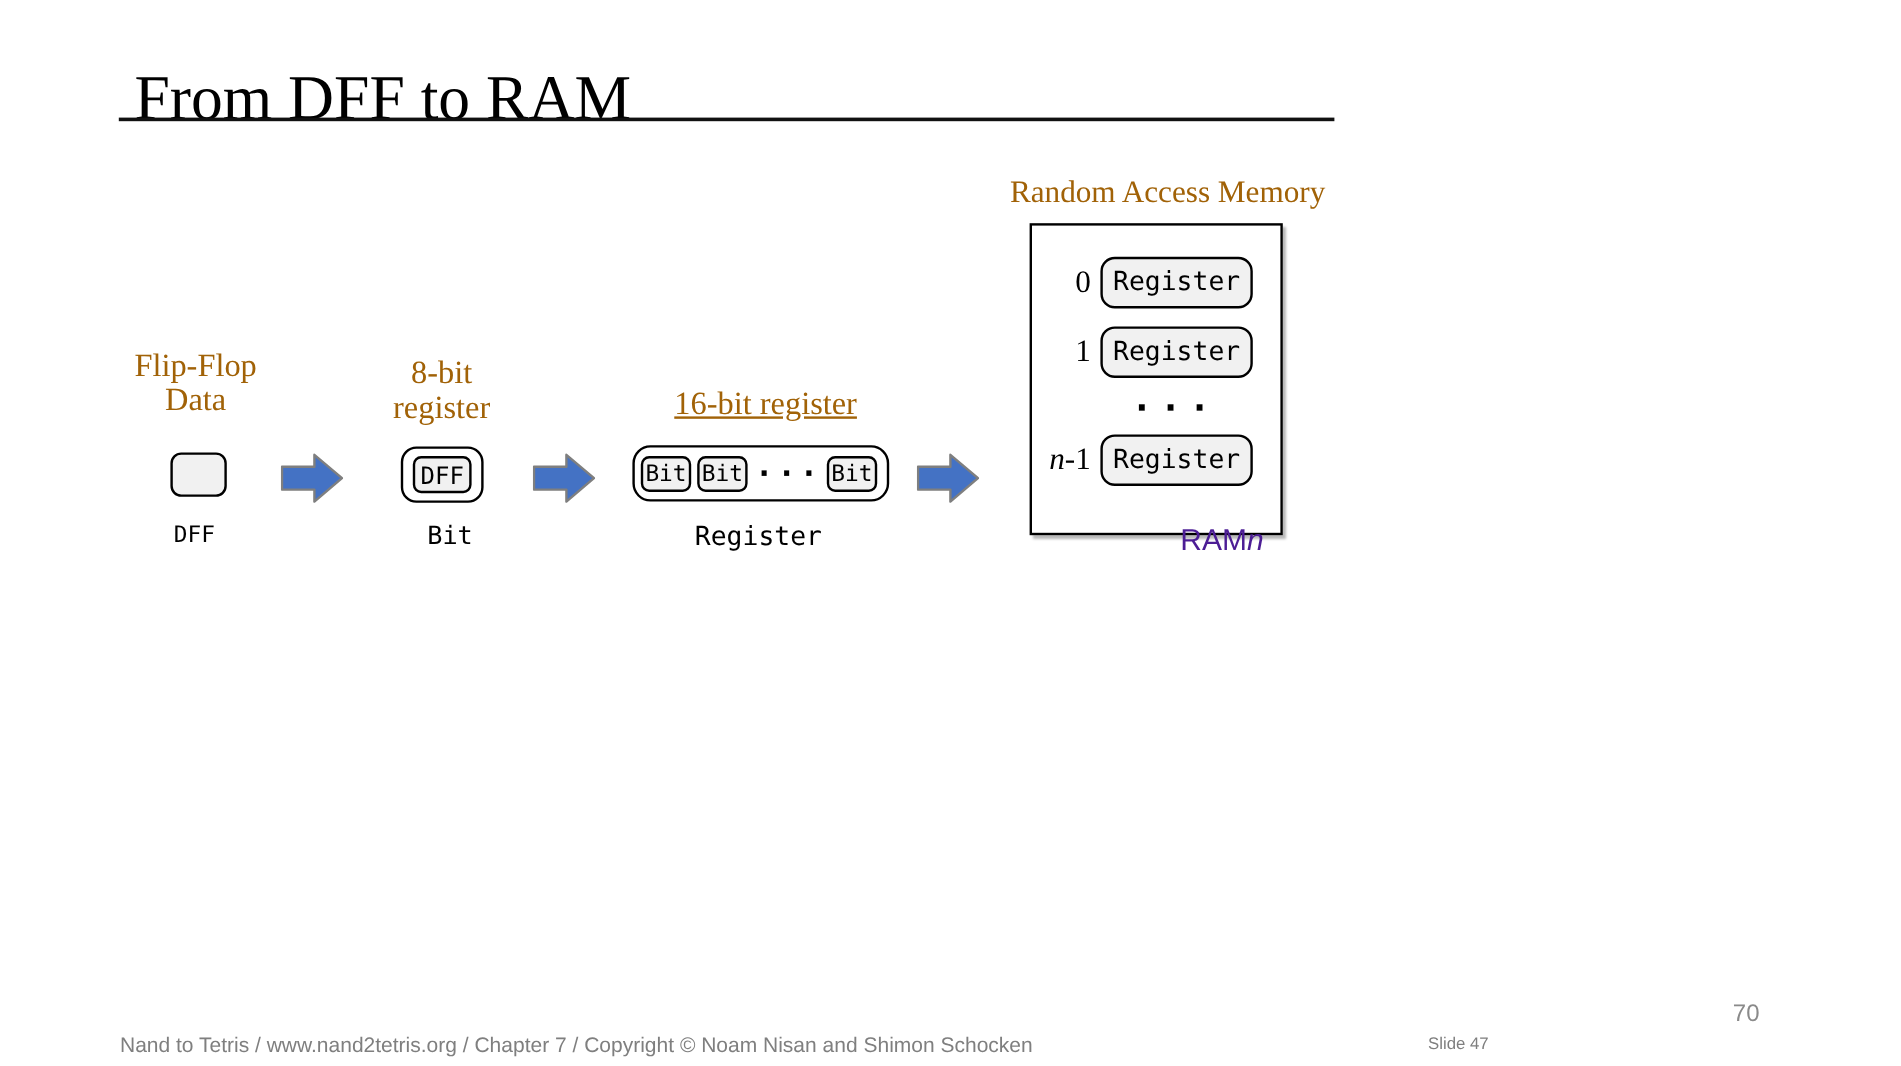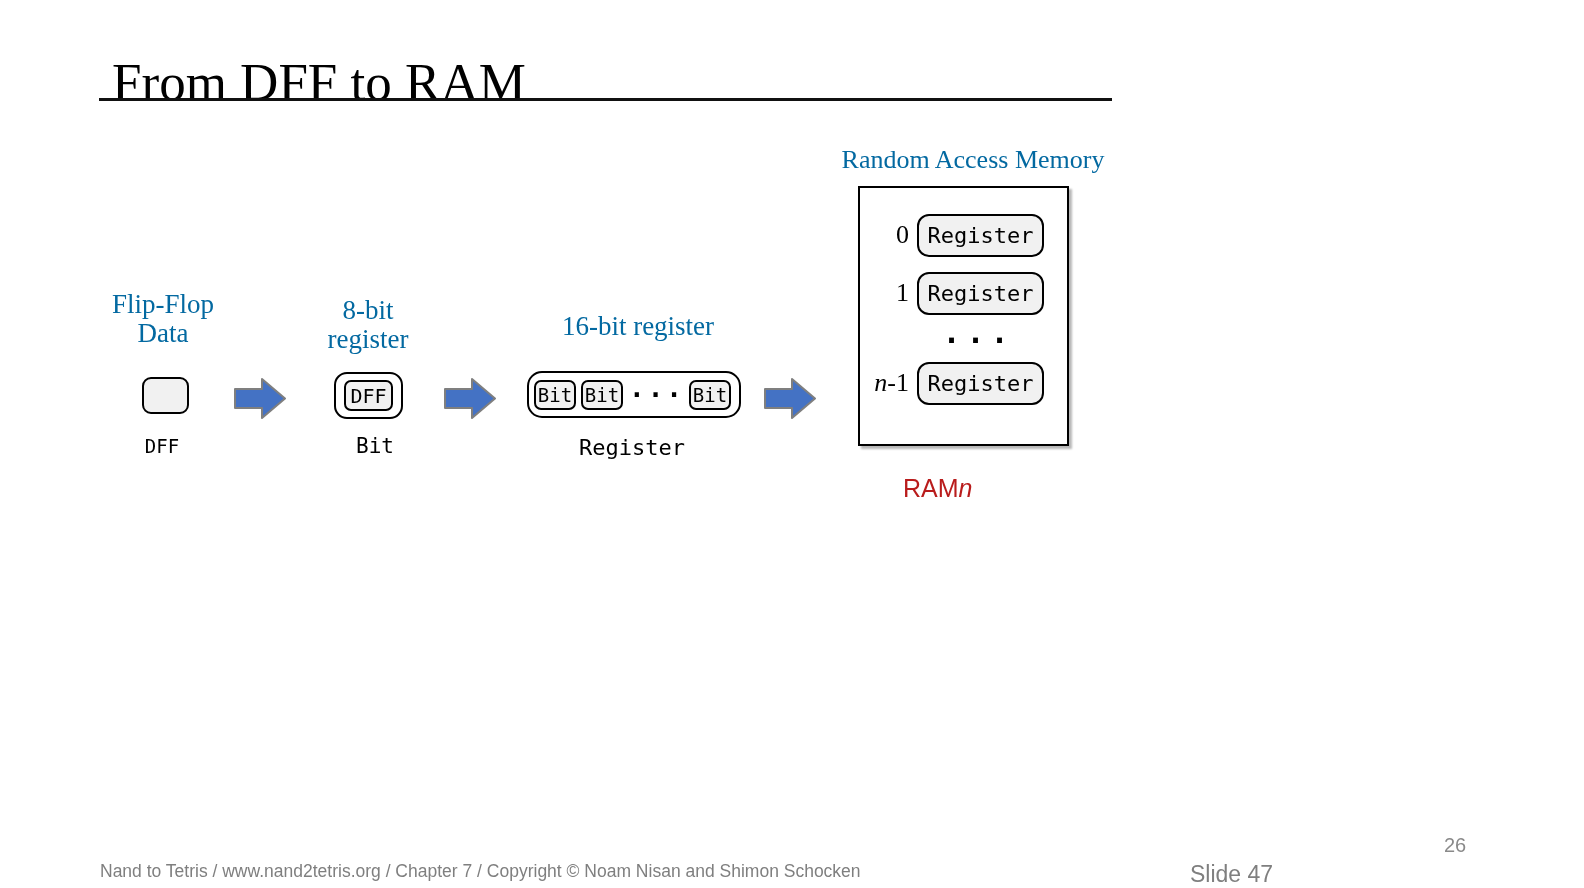--- a/index.html
+++ b/index.html
@@ -15,21 +15,21 @@
     font-family:"Liberation Serif","DejaVu Serif",serif;
     font-size:53px;color:#000;white-space:nowrap;letter-spacing:0px;
   }
   .title-rule{
     left:99px;top:98px;width:1013px;height:3px;background:#111;
   }
 
   
   .stage-label{
     font-family:"Liberation Serif","DejaVu Serif",serif;
-    font-size:27px;line-height:29px;color:#0369a1;text-align:center;
+    font-size:27px;line-height:29px;color:#a16207;text-align:center;
   }
 
   
   .mono{font-family:"DejaVu Sans Mono","Liberation Mono",monospace;color:#000;}
   .caption{text-align:center;}
 
   
   .chip{
     background:#f1f1f1;border:2.5px solid #000;border-radius:9px;
     display:flex;align-items:center;justify-content:center;
@@ -63,32 +63,32 @@
     font-family:"Liberation Serif","DejaVu Serif",serif;font-size:26px;color:#000;flex:none;
   }
   .ram-index .var{font-style:italic;}
   .reg-chip{width:123px;height:39px;border-radius:12px;font-size:22px;flex:none;}
   .ram-dots-row{height:30px;margin:-4px 0 6px 57px;width:123px;display:flex;align-items:center;justify-content:center;}
   .dots-lg{
     font-family:"DejaVu Sans Mono","Liberation Mono",monospace;
     font-size:30px;font-weight:bold;letter-spacing:6px;color:#000;
   }
 
-  .ram-caption{left:903px;top:436px;width:150px;text-align:left;font-size:25px;color:#b91c1c;margin-top:38px;}
+  .ram-caption{left:903px;top:436px;width:150px;text-align:right;font-size:25px;color:#4c1d95;}
   .ram-caption .var{font-style:italic;}
 
   
   .arrow{width:52px;height:43px;}
   .arrow-1{left:234px;top:377px;}
   .arrow-2{left:444px;top:377px;}
   .arrow-3{left:764px;top:377px;}
 
   
   .footer-left{left:100px;top:861px;font-size:17.5px;color:#7f7f7f;white-space:nowrap;}
-  .footer-right{left:1190px;top:861px;font-size:23px;color:#7f7f7f;}
+  .footer-right{left:1190px;top:861px;font-size:14px;color:#7f7f7f;}
   .corner-page{left:1444px;top:834px;font-size:20px;color:#8a8a8a;}
 </style>
 </head>
 <body>
 
 <div class="abs slide-title">From DFF to RAM</div>
 <div class="abs title-rule"></div>
 
 <div class="abs stage-label" style="left:63px;top:290px;width:200px;">
   <div>Flip-Flop</div>
@@ -107,21 +107,21 @@
 </div>
 <div class="abs white-box bit-outer">
   <div class="chip bit-inner mono">DFF</div>
 </div>
 <div class="abs mono caption" style="left:325px;top:434px;width:100px;font-size:21px;">Bit</div>
 
 <svg class="abs arrow arrow-2" viewBox="0 0 52 43">
   <path d="M1 12 H28 V2 L51 21.5 L28 41 V31 H1 Z" stroke-width="2" stroke-linejoin="round" fill="#4472C4" stroke="#7F7F7F"></path>
 </svg>
 
-<div class="abs stage-label" style="left:513px;top:312px;width:250px;white-space:nowrap;">16-bit register</div>
+<div class="abs stage-label" style="left:513px;top:322px;width:250px;white-space:nowrap;text-decoration:underline;">16-bit register</div>
 <div class="abs white-box reg16-outer">
   <div class="chip bit-cell mono">Bit</div>
   <div class="chip bit-cell mono">Bit</div>
   <span class="dots-sm">···</span>
   <div class="chip bit-cell mono" style="margin-right:0;">Bit</div>
 </div>
 <div class="abs mono caption" style="left:557px;top:435px;width:150px;font-size:22px;">Register</div>
 
 <svg class="abs arrow arrow-3" viewBox="0 0 52 43">
   <path d="M1 12 H28 V2 L51 21.5 L28 41 V31 H1 Z" stroke-width="2" stroke-linejoin="round" fill="#4472C4" stroke="#7F7F7F"></path>
@@ -146,13 +146,13 @@
     <div class="chip reg-chip mono">Register</div>
   </div>
 </div>
 
 <div class="abs ram-caption">
   <span>RAM</span><span class="var">n</span>
 </div>
 
 <div class="abs footer-left">Nand to Tetris / www.nand2tetris.org / Chapter 7 / Copyright © Noam Nisan and Shimon Schocken</div>
 <div class="abs footer-right">Slide 47</div>
-<div class="abs corner-page">26</div>
+<div class="abs corner-page">70</div>
 
 </body></html>

